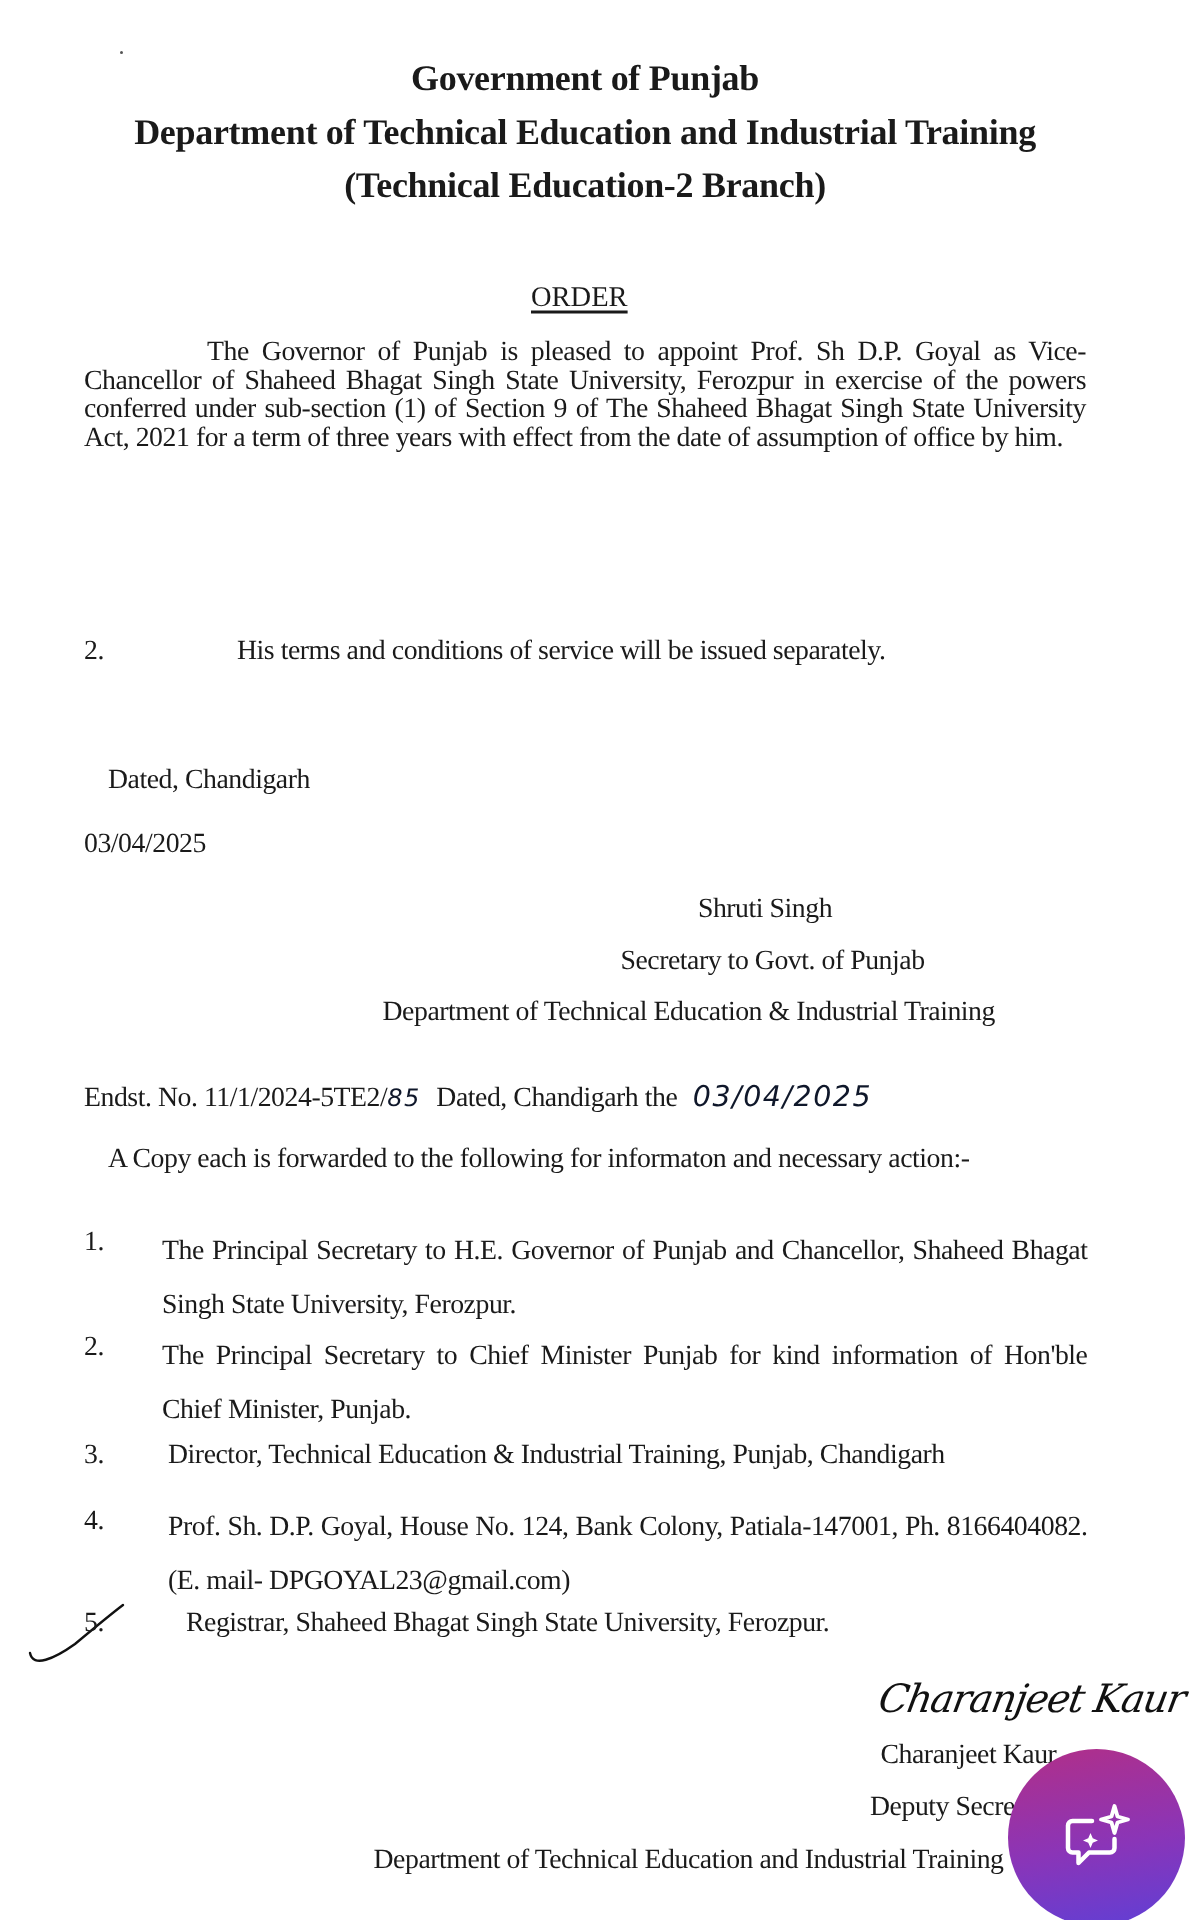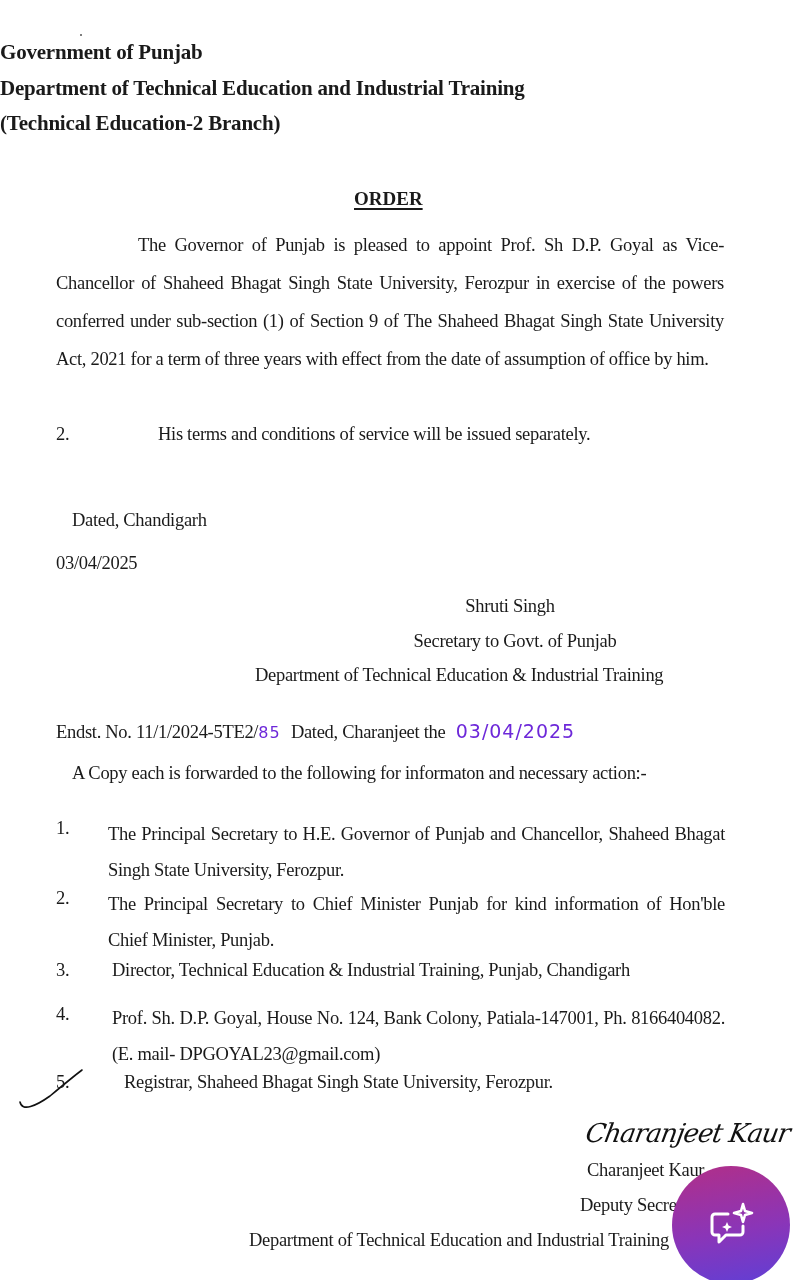--- a/index.html
+++ b/index.html
@@ -2,28 +2,28 @@
 <html><head>
 <meta charset="utf-8">
 <style>
   html, body { margin: 0; padding: 0; }
   body {
     width: 793px; height: 1280px; overflow: hidden; position: relative;
     background: #ffffff; color: #1a1a1a;
     font-family: "Liberation Serif", "DejaVu Serif", serif;
   }
   .abs { position: absolute; white-space: nowrap; }
-  .hdr { left: 0; width: 780px; text-align: left; font-weight: bold; font-size: 21px; letter-spacing: -0.2px; }
+  .hdr { left: 0; width: 780px; text-align: center; font-weight: bold; font-size: 24px; letter-spacing: -0.2px; }
   .txt { font-size: 18.5px; letter-spacing: -0.3px; }
-  .order { left: 354px; top: 188px; font-weight: bold; font-size: 19px; text-decoration: underline; text-decoration-thickness: 2px; text-underline-offset: 3px; }
-  .para { left: 56px; width: 668px; white-space: normal; text-align: justify; font-size: 18.5px; line-height: 38px; top: 226px; letter-spacing: -0.3px; }
+  .order { left: 354px; top: 188px; font-weight: normal; font-size: 19px; text-decoration: underline; text-decoration-thickness: 2px; text-underline-offset: 3px; }
+  .para { left: 56px; width: 668px; white-space: normal; text-align: justify; font-size: 18.5px; line-height: 19px; top: 226px; letter-spacing: -0.3px; }
   .para .indent { display: inline-block; width: 82px; }
   .num { left: 56px; }
   .item { left: 108px; width: 617px; white-space: normal; text-align: justify; font-size: 18.5px; line-height: 36px; letter-spacing: -0.3px; }
-  .hand { font-family: "DejaVu Sans", sans-serif; font-size: 19px; letter-spacing: 1px; color: #6d28d9; }
+  .hand { font-family: "DejaVu Sans", sans-serif; font-style: italic; font-size: 19px; letter-spacing: 1px; color: #0f172a; }
   .sig { left: 586px; top: 1118px; font-family: "DejaVu Serif", serif; font-style: italic; font-size: 26px; color: #111; transform: skewX(-10deg); letter-spacing: -1px; }
   .fab {
     position: absolute; left: 672px; top: 1166px; width: 118px; height: 118px; border-radius: 50%;
     background: linear-gradient(170deg, #b12f88 0%, #8a35b8 55%, #5f3fd6 100%);
     display: flex; align-items: center; justify-content: center; cursor: pointer;
   }
   .dot { left: 80px; top: 34px; width: 2px; height: 2px; background: #555; border-radius: 50%; }
 </style>
 </head>
 <body>
@@ -43,21 +43,21 @@
 
 <div class="abs txt" style="left:72px;top:510px">Dated, Chandigarh</div>
 <div class="abs txt" style="left:56px;top:553px">03/04/2025</div>
 
 <div class="abs txt" style="left:0;width:1020px;text-align:center;top:596px">Shruti Singh</div>
 <div class="abs txt" style="left:0;width:1030px;text-align:center;top:631px">Secretary to Govt. of Punjab</div>
 <div class="abs txt" style="left:255px;top:665px">Department of Technical Education &amp; Industrial Training</div>
 
 <div class="abs txt" style="left:56px;top:720px">
   <span>Endst. No. 11/1/2024-5TE2/</span><span class="hand" style="font-size:16px">85</span>
-  <span style="margin-left:6px">Dated, Charanjeet the</span>
+  <span style="margin-left:6px">Dated, Chandigarh the</span>
   <span class="hand" style="margin-left:6px">03/04/2025</span>
 </div>
 <div class="abs txt" style="left:72px;top:763px">A Copy each is forwarded to the following for informaton and necessary action:-</div>
 
 <div class="abs txt num" style="top:818px">1.</div>
 <div class="abs item" style="top:816px">The Principal Secretary to H.E. Governor of Punjab and Chancellor, Shaheed Bhagat Singh State University, Ferozpur.</div>
 
 <div class="abs txt num" style="top:888px">2.</div>
 <div class="abs item" style="top:886px">The Principal Secretary to Chief Minister Punjab for kind information of Hon'ble Chief Minister, Punjab.</div>
 

